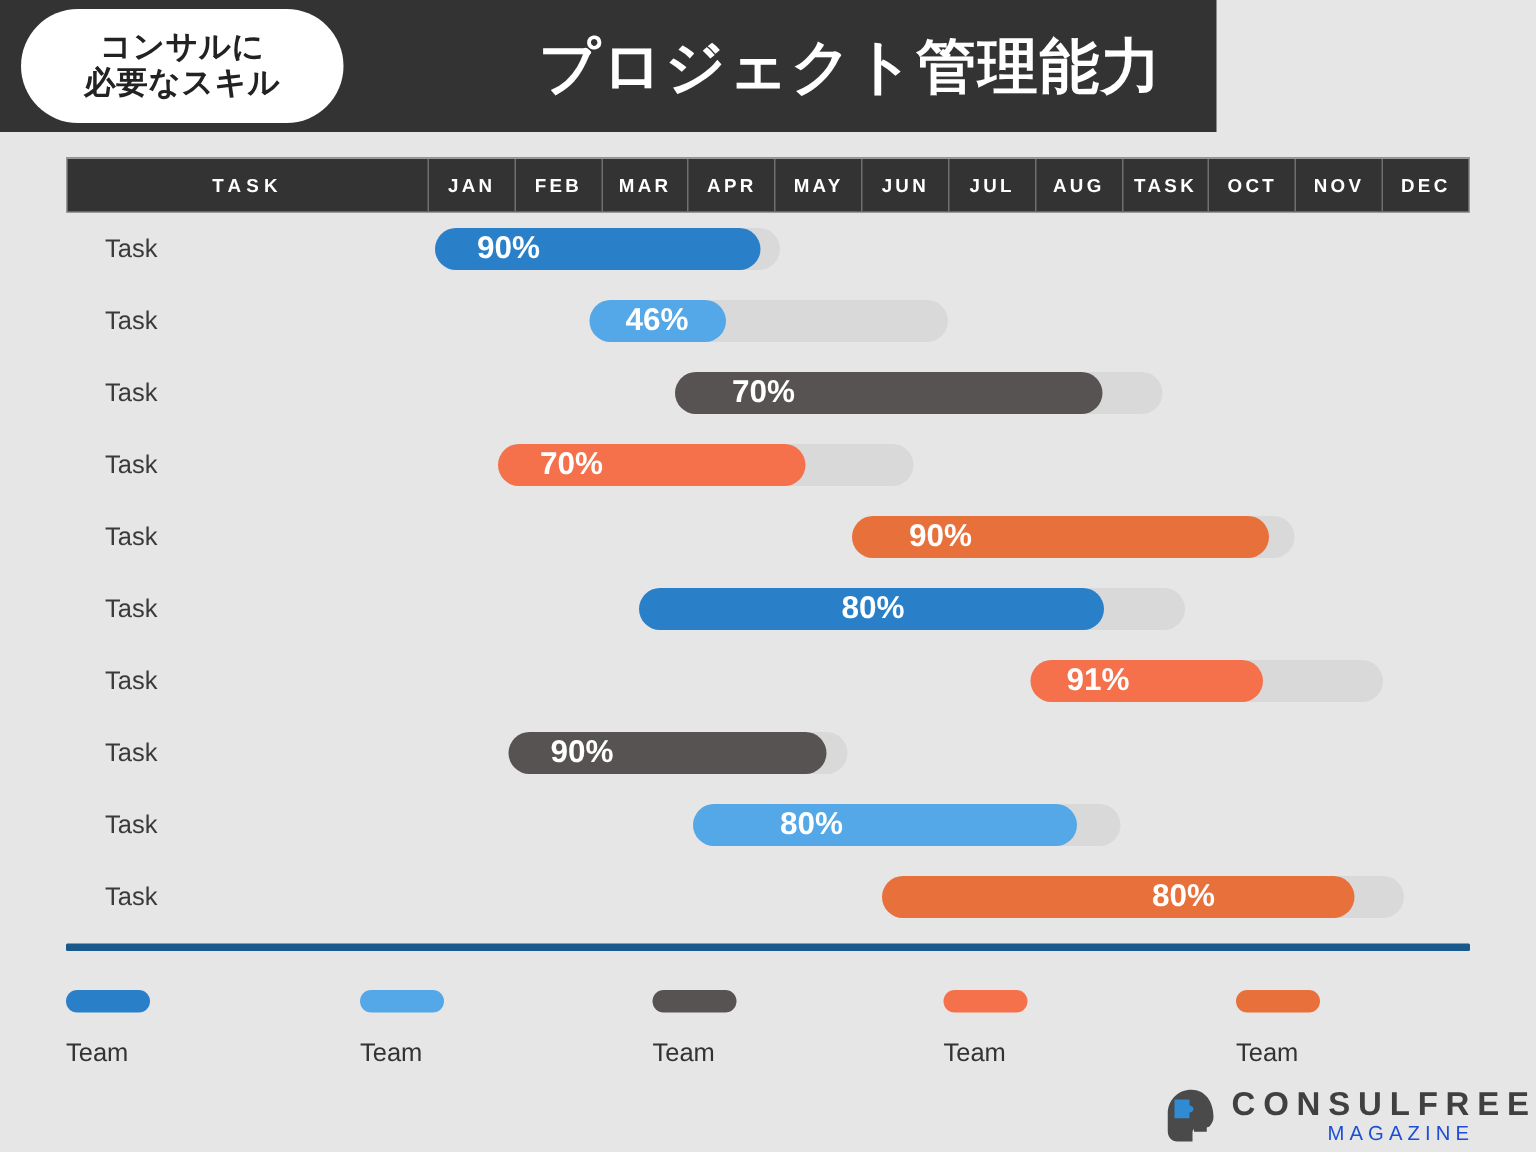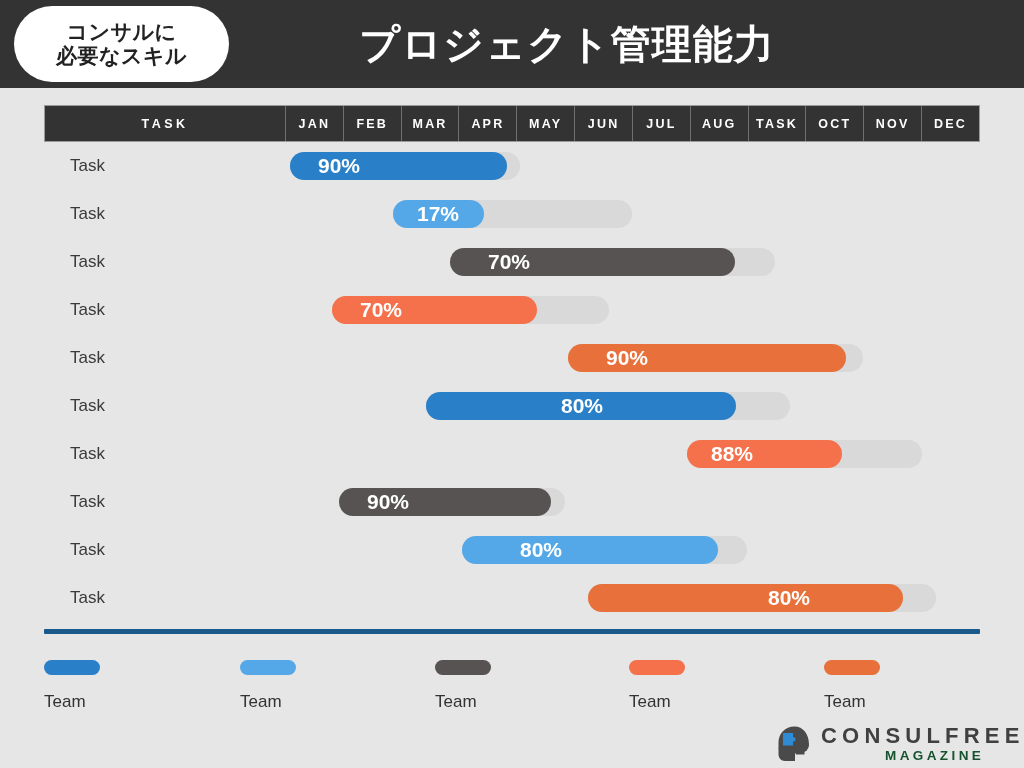--- a/index.html
+++ b/index.html
@@ -18,21 +18,21 @@
     position: relative;
     width: 1024px;
     height: 768px;
     background: #e6e6e6;
   }
 
   
   .header {
     position: absolute;
     left: 0; top: 0;
-    width: 1024px;
+    width: 811px;
     height: 88px;
     background: #333333;
   }
   .badge {
     position: absolute;
     left: 14px; top: 6px;
     width: 215px;
     height: 76px;
     background: #ffffff;
     border-radius: 38px;
@@ -197,23 +197,23 @@
     left: 46px; top: 1px;
     color: #404040;
     font-size: 22px;
     font-weight: bold;
     letter-spacing: 5.2px;
     white-space: nowrap;
   }
   .logo-sub {
     position: absolute;
     left: 110px; top: 26px;
-    color: #14532d;
+    color: #1d4ed8;
     font-size: 13.5px;
-    font-weight: bold;
+    font-weight: normal;
     letter-spacing: 3.4px;
     white-space: nowrap;
   }
 </style>
 </head>
 <body>
 
 <div class="slide">
 
   <div class="header">
@@ -246,21 +246,21 @@
         <div class="track" style="left: 290px; width: 230px;">
           <div class="fill" style="width: 217px; background: rgb(41, 128, 201); padding-left: 28px;">
             <span class="fill-label">90%</span>
           </div>
         </div>
       </div>
       <div class="row">
         <div class="row-label">Task</div>
         <div class="track" style="left: 393px; width: 239px;">
           <div class="fill" style="width: 91px; background: rgb(84, 168, 232); padding-left: 24px;">
-            <span class="fill-label">17%</span>
+            <span class="fill-label">46%</span>
           </div>
         </div>
       </div>
       <div class="row">
         <div class="row-label">Task</div>
         <div class="track" style="left: 450px; width: 325px;">
           <div class="fill" style="width: 285px; background: rgb(87, 83, 82); padding-left: 38px;">
             <span class="fill-label">70%</span>
           </div>
         </div>
@@ -286,21 +286,21 @@
         <div class="track" style="left: 426px; width: 364px;">
           <div class="fill" style="width: 310px; background: rgb(41, 128, 201); padding-left: 135px;">
             <span class="fill-label">80%</span>
           </div>
         </div>
       </div>
       <div class="row">
         <div class="row-label">Task</div>
         <div class="track" style="left: 687px; width: 235px;">
           <div class="fill" style="width: 155px; background: rgb(244, 113, 75); padding-left: 24px;">
-            <span class="fill-label">88%</span>
+            <span class="fill-label">91%</span>
           </div>
         </div>
       </div>
       <div class="row">
         <div class="row-label">Task</div>
         <div class="track" style="left: 339px; width: 226px;">
           <div class="fill" style="width: 212px; background: rgb(87, 83, 82); padding-left: 28px;">
             <span class="fill-label">90%</span>
           </div>
         </div>

